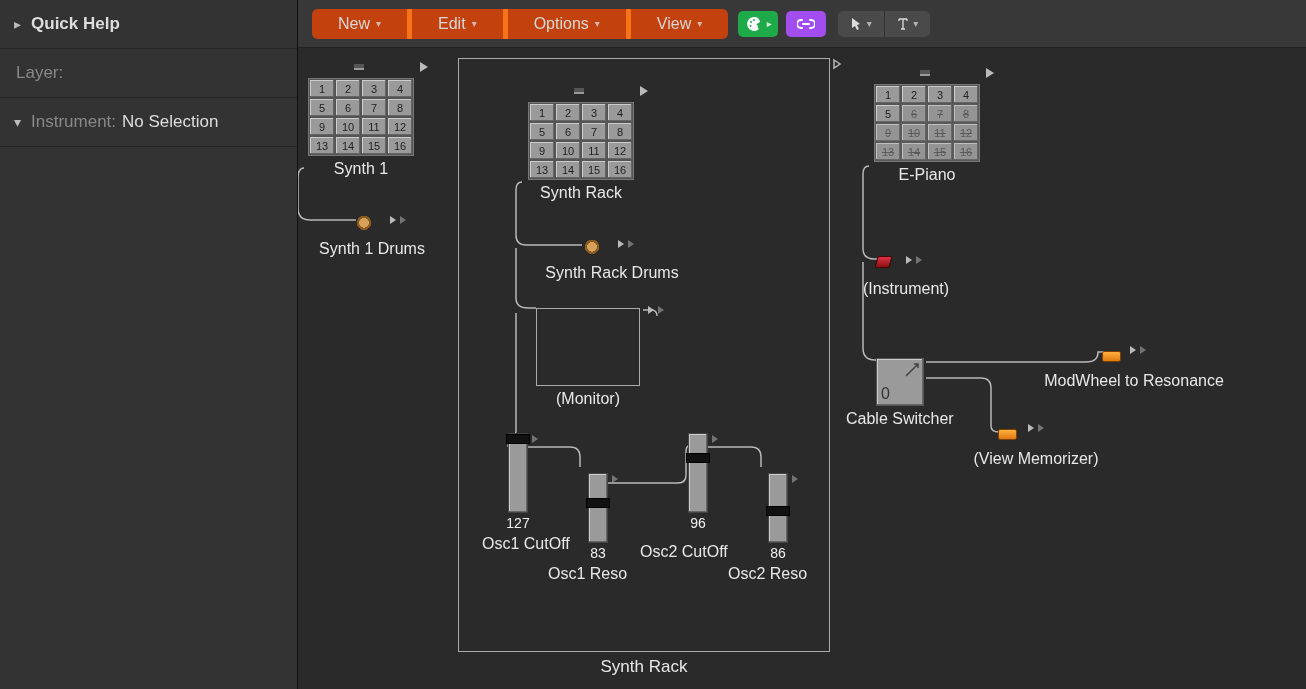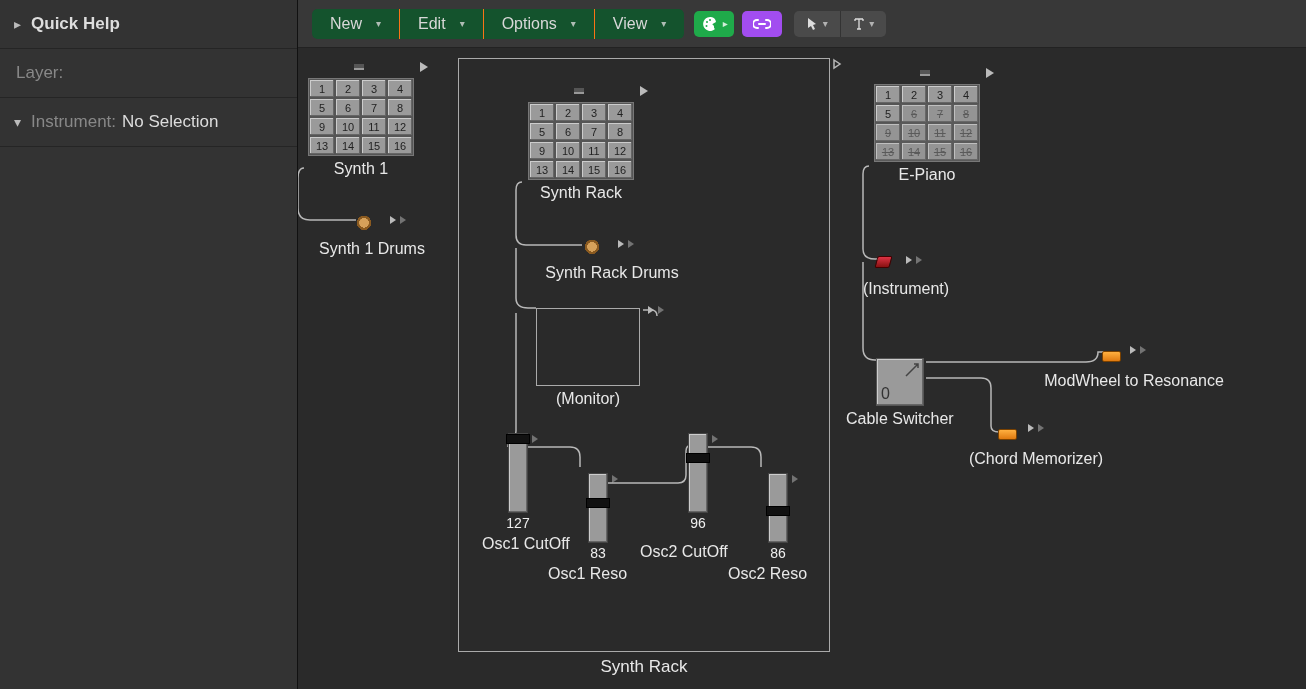--- a/index.html
+++ b/index.html
@@ -1,24 +1,24 @@
 <!DOCTYPE html>
 <html><head>
 <meta charset="utf-8">
 <style>
   * { box-sizing: border-box; margin: 0; padding: 0; font-family: -apple-system, "Helvetica Neue", Arial, sans-serif; }
   body { width: 1306px; height: 689px; background: #2a2a2a; color: #ddd; overflow: hidden; position: relative; }
   
   
   .menubar { position: absolute; top: 0; left: 298; right: 0; height: 48px; background: #383838; border-bottom: 1px solid #222; display: flex; align-items: center; padding-left: 14px; gap: 4px; }
   body::before { content:""; position:absolute; left:0; top:0; right:0; height:48px; background:#383838; border-bottom:1px solid #222; pointer-events:none;}
-  .menubtn { background: #14532d; border: none; color: #d8d8d8; font-size: 16px; padding: 6px 18px; display: flex; align-items: center; gap: 14px; cursor: pointer; }
+  .menubtn { background: #c2410c; border: none; color: #d8d8d8; font-size: 16px; padding: 6px 26px; display: flex; align-items: center; gap: 6px; cursor: pointer; }
   .menubtn:first-child { border-top-left-radius: 5px; border-bottom-left-radius: 5px; }
   .menugroup { display: flex; border-radius: 5px; overflow: hidden; margin-right: 6px; }
-  .menugroup .menubtn + .menubtn { border-left: 1px solid #f97316; }
+  .menugroup .menubtn + .menubtn { border-left: 5px solid #f97316; }
   .chev { font-size: 10px; opacity: .8; }
   .pill { width: 40px; height: 26px; border-radius: 5px; display: flex; align-items: center; justify-content: center; cursor: pointer; margin-right: 4px; font-size:14px;}
   .green { background: #1faa4a; color: #fff; }
   .purple { background: #a24df0; color: #fff; }
   .toolbtn { background: #4a4a4a; color: #ccc; width: 46px; height: 26px; display: flex; align-items: center; justify-content: center; gap:4px; cursor: pointer; font-size:14px;}
   .toolgroup { display: flex; border-radius:5px; overflow:hidden; margin-left:4px;}
   .toolgroup .toolbtn + .toolbtn { border-left:1px solid #333;}
   
   
   .sidebar { position: absolute; left: 0; top: 0; width: 298px; height: 689px; background: #333; border-right: 1px solid #111; }
@@ -364,16 +364,16 @@
     <div class="node-label">ModWheel to Resonance</div>
   </div>
 
   <div class="node" style="left:648px; top:374px; width:180px;">
     <span style="position:absolute; left:52px; top:4px;"><span class="chip orange"></span></span>
     <span class="io-pair" style="left:80px; top:2px;">
         <span class="io-tri"></span>
         <span class="io-tri" style="opacity:.5;"></span>
       </span>
     <div style="height:24px;"></div>
-    <div class="node-label">(Chord Memorizer)</div>
+    <div class="node-label">(View Memorizer)</div>
   </div>
 
 </div>
 
 </body></html>

